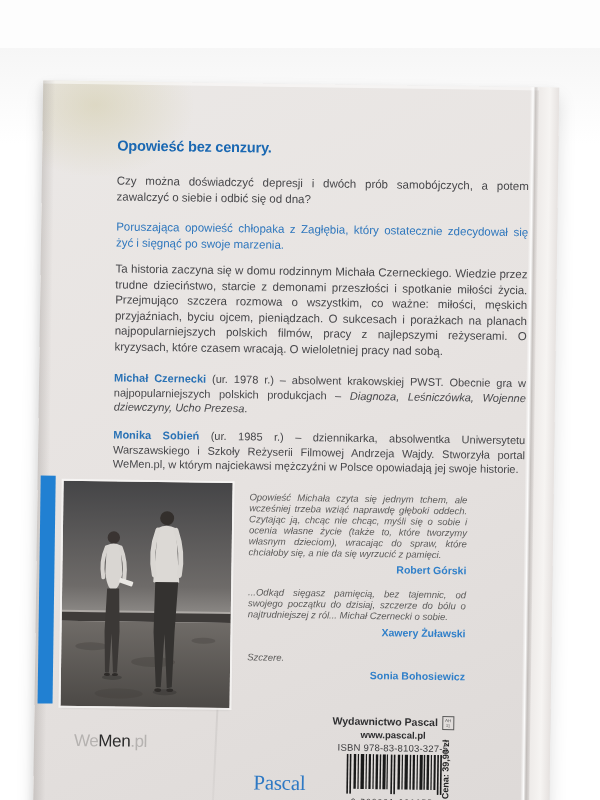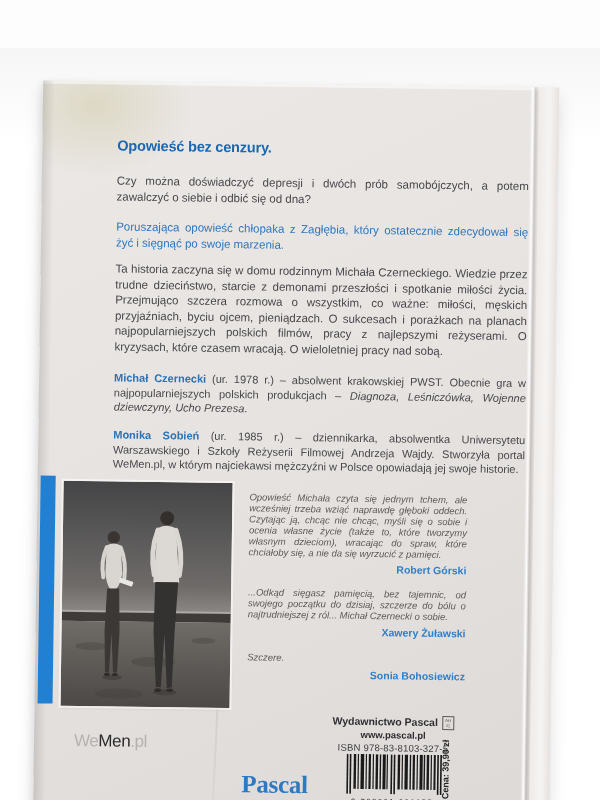--- a/index.html
+++ b/index.html
@@ -34,21 +34,21 @@
 
   .quotes{position:absolute;left:212px;top:409px;width:218px;}
   .quote-text{font-size:9.5px;line-height:10.9px;font-style:italic;color:#5c5b5a;text-align:justify;}
   .quote-author{font-size:10.5px;font-weight:bold;color:#2f7fc9;text-align:right;margin-top:4px;}
   .q2{margin-top:14px;}
   .q3{margin-top:16px;}
 
   .wemen{position:absolute;left:40px;top:650px;font-size:17px;letter-spacing:-0.4px;color:#b5b2b0;}
   .wemen .men{font-weight:normal;color:#2b2b2b;}
 
-  .pascal-logo{position:absolute;left:208px;top:687px;font-family:"Liberation Serif",serif;font-weight:bold;font-size:25px;color:#2e79c4;letter-spacing:-0.3px;}
+  .pascal-logo{position:absolute;left:220px;top:687px;font-family:"Liberation Serif",serif;font-weight:normal;font-size:21px;color:#2e79c4;letter-spacing:-0.3px;}
 
   .pub{position:absolute;left:303px;top:630px;width:112px;text-align:center;color:#2e2e30;}
   .pub-name-row{display:flex;align-items:flex-start;justify-content:center;gap:4px;white-space:nowrap;}
   .pub-name{font-size:10.5px;font-weight:bold;}
   .badge{border:1px solid #5a5a5a;font-size:4.5px;line-height:1.15;padding:1px 2px;color:#5a5a5a;text-align:center;}
   .website{font-size:9.5px;font-weight:bold;margin-top:0px;}
   .isbn{font-size:9.5px;margin-top:2px;white-space:nowrap;letter-spacing:0.2px;color:#3a3a3c;}
   .barcode{margin-top:1px;}
   .barcode-digits{font-size:7.5px;letter-spacing:1.6px;margin-top:-1px;color:#222;white-space:nowrap;}
   .price{position:absolute;left:407px;top:653px;height:60px;writing-mode:vertical-rl;transform:rotate(180deg);

